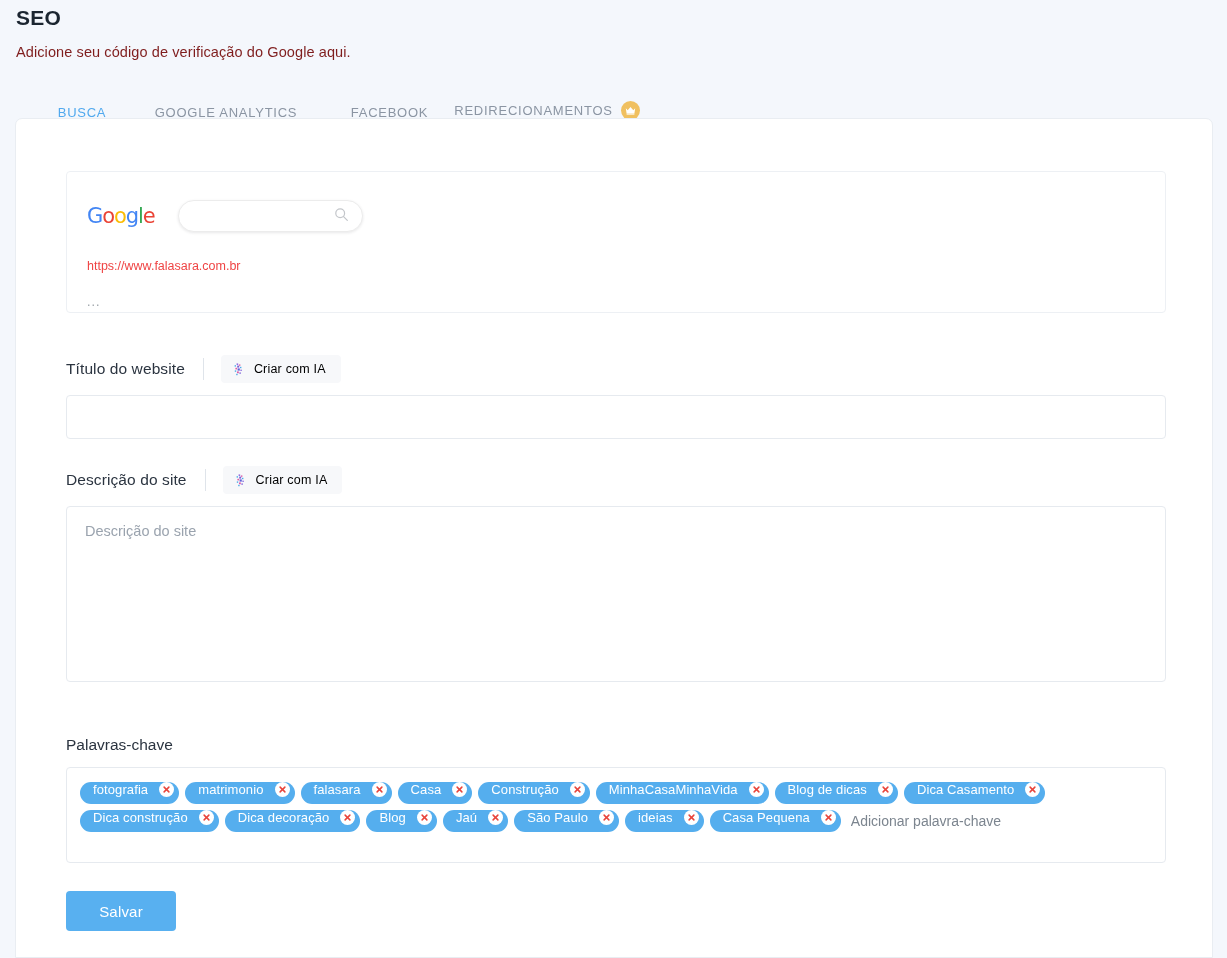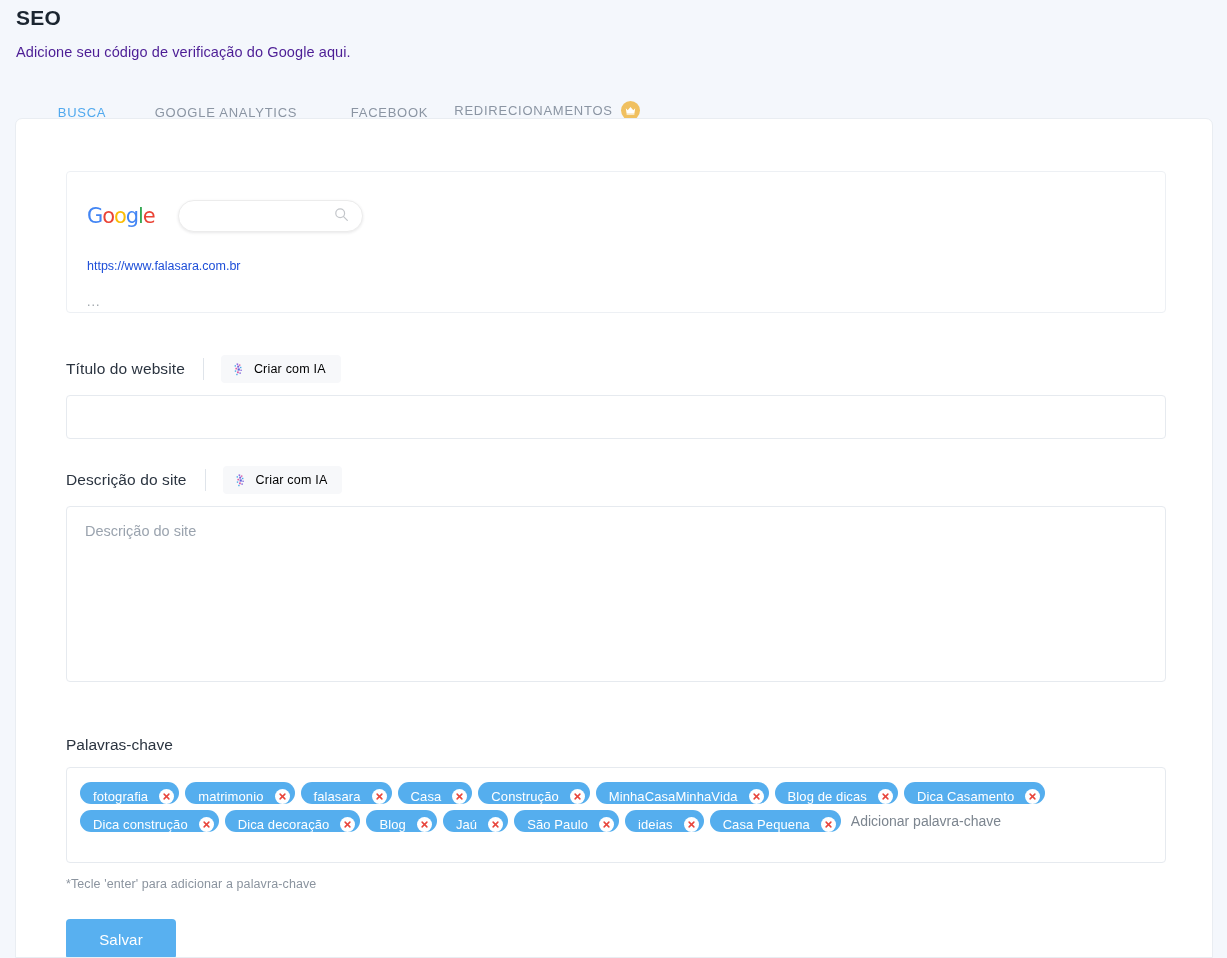--- a/index.html
+++ b/index.html
@@ -17,21 +17,21 @@
   .page-title {
     font-size: 21px;
     font-weight: 700;
     color: #1b2530;
     margin: 0;
     padding-top: 6px;
     letter-spacing: .2px;
   }
   .page-subtitle {
     font-size: 14.5px;
-    color: #4c1d95;
+    color: #7f1d1d;
     margin: 0;
     padding-top: 14px;
     letter-spacing: .1px;
   }
 
   
   .tabs-row {
     display: flex;
     align-items: flex-end;
     padding-left: 39px;
@@ -116,21 +116,21 @@
     border-radius: 16px;
     background: #fff;
     box-shadow: 0 1px 3px rgba(32,33,36,.10);
     display: flex;
     align-items: center;
     justify-content: flex-end;
     padding-right: 13px;
   }
   .gurl {
     font-size: 12.5px;
-    color: #1d4ed8;
+    color: #ef4444;
     margin-top: 27px;
     font-family: "Liberation Sans", sans-serif;
   }
   .gdots {
     font-size: 12.5px;
     color: #9aa0a6;
     margin-top: 22px;
     letter-spacing: 1px;
   }
 
@@ -216,21 +216,21 @@
     border: 1px solid #e6eaef;
     border-radius: 4px;
     padding: 14px 12px 12px 13px;
     display: flex;
     flex-wrap: wrap;
     align-content: flex-start;
     gap: 6px 6px;
   }
   .chip {
     display: inline-flex;
-    align-items: flex-end;
+    align-items: flex-start;
     height: 22px;
     background: #55aeee;
     border-radius: 11px;
     padding: 0 5px 0 13px;
     color: #fff;
     font-size: 13px;
     letter-spacing: .1px;
     cursor: default;
     white-space: nowrap;
   }
@@ -519,17 +519,16 @@
           <span>Casa Pequena</span>
           <span class="chip-x">
             <svg width="11" height="11" viewBox="0 0 11 11" aria-hidden="true">
               <line x1="3.1" y1="3.1" x2="7.9" y2="7.9" stroke="#e8453c" stroke-width="1.5" stroke-linecap="round"></line>
               <line x1="7.9" y1="3.1" x2="3.1" y2="7.9" stroke="#e8453c" stroke-width="1.5" stroke-linecap="round"></line>
             </svg>
           </span>
         </span>
         <input class="kw-input" type="text" placeholder="Adicionar palavra-chave" style="">
     </div>
-    <div class="kw-hint">*Tecle 'enter' para adicionar a palavra-chave</div>
 
     <button class="save-btn">Salvar</button>
   </div>
 </div>
 
 </body></html>

